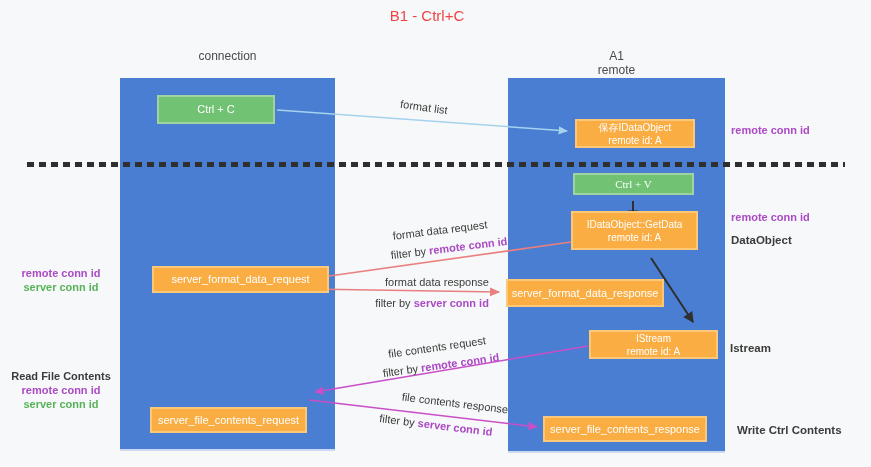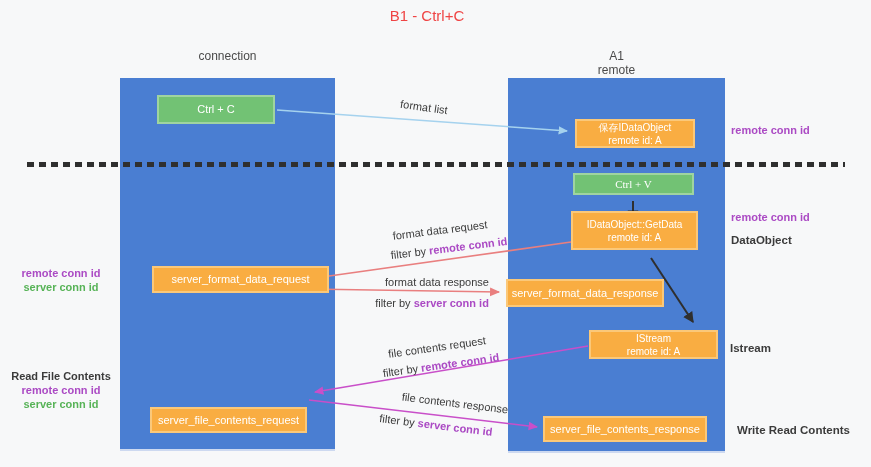--- a/index.html
+++ b/index.html
@@ -177,21 +177,21 @@
 
   <div id="fl-fileres" class="flow-label">file contents response</div>
   <div id="fl-fileres-f" class="flow-label">
     <span>filter by </span><span class="kw">server conn id</span>
   </div>
 
   <div id="sl-r1" class="side-label purple-b">remote conn id</div>
   <div id="sl-r2" class="side-label purple-b">remote conn id</div>
   <div id="sl-r3" class="side-label dark">DataObject</div>
   <div id="sl-r4" class="side-label dark">Istream</div>
-  <div id="sl-r5" class="side-label dark">Write Read Contents</div>
+  <div id="sl-r5" class="side-label dark">Write Ctrl Contents</div>
 
   <div id="lb-top" class="left-block">
     <div class="purple-b">remote conn id</div>
     <div class="green-b">server conn id</div>
   </div>
   <div id="lb-bottom" class="left-block">
     <div class="dark">Read File Contents</div>
     <div class="purple-b">remote conn id</div>
     <div class="green-b">server conn id</div>
   </div>

